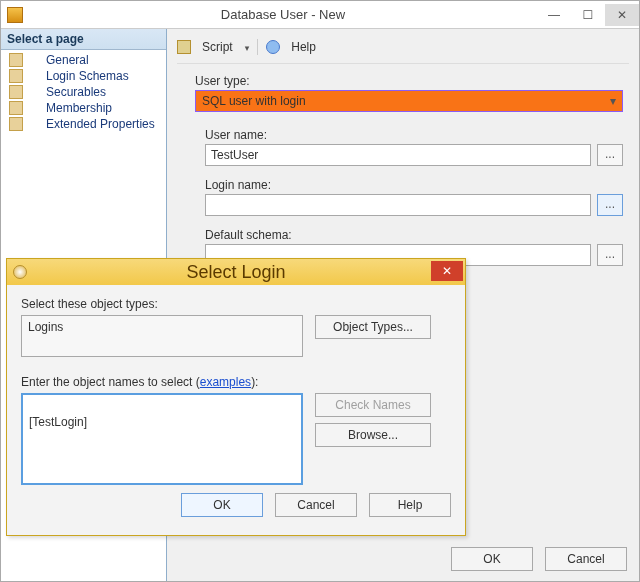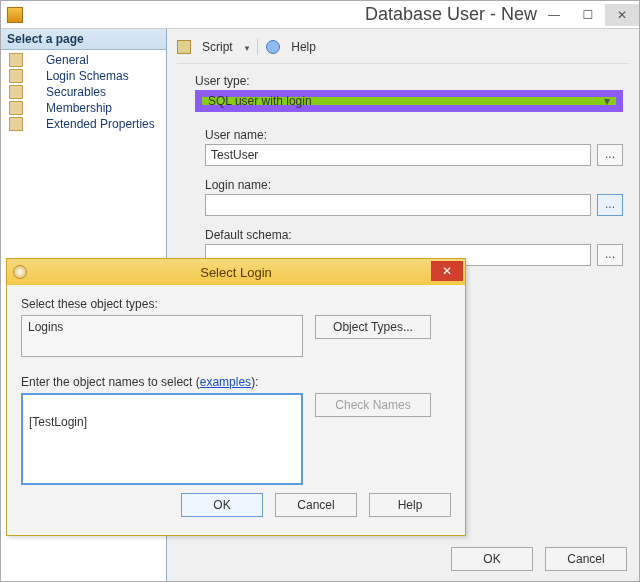--- a/index.html
+++ b/index.html
@@ -2,21 +2,21 @@
 <html><head>
 <meta charset="utf-8">
 <style>
 * { box-sizing: border-box; font-family: "Segoe UI", Tahoma, sans-serif; font-size: 12px; }
 body { margin: 0; background: #fff; width: 640px; height: 582px; overflow: hidden; position: relative; }
 
 
 .window { position: absolute; inset: 0; border: 1px solid #aaa; background: #f0f0f0; display: flex; flex-direction: column; }
 .titlebar { height: 28px; background: #fff; display: flex; align-items: center; border-bottom: 1px solid #ccc; }
 .titlebar .app-icon { width: 16px; height: 16px; margin: 0 6px; background: linear-gradient(#f5c24a,#d78f12); border: 1px solid #b07010; }
-.titlebar .title { flex: 1; text-align: right; color: #444; font-size: 18px; }
+.titlebar .title { flex: 1; text-align: center; color: #444; font-size: 13px; }
 .titlebar .win-btns { display: flex; }
 .titlebar .win-btn { width: 34px; height: 22px; display: flex; align-items: center; justify-content: center; color: #555; }
 .titlebar .win-btn.close { background: #ddd; }
 
 .body { flex: 1; display: flex; }
 
 
 .sidebar { width: 166px; background: #fff; border-right: 1px solid #8faecb; display: flex; flex-direction: column; }
 .sidebar-header { background: linear-gradient(#d9e7f5,#cde0f0); border-bottom: 1px solid #9fb7ce; padding: 3px 6px; font-weight: bold; color: #1a3a5a; }
 .sidebar-items { padding: 2px 0; }
@@ -27,39 +27,39 @@
 .mainpanel { flex: 1; background: #f0f0f0; padding: 8px 10px 10px 10px; position: relative; }
 .toolbar { display: flex; align-items: center; gap: 8px; padding: 2px 0 8px 0; border-bottom: 1px solid #ddd; margin-bottom: 10px; }
 .tool { display: flex; align-items: center; gap: 11px; color: #333; }
 .tool .ticon { width: 14px; height: 14px; background: #e0d090; border: 1px solid #b49030; }
 .tool .ticon.help { background: #8fbcf0; border-color: #4a7acc; border-radius: 50%; }
 .tool .caret::after { content: "▾"; font-size: 9px; color: #555; margin-left: 1px; }
 .sep { width:1px; height:16px; background:#ccc; }
 
 .form-area { padding: 0 6px 0 18px; }
 .lbl { color: #333; margin-bottom: 2px; }
-.select { width: 100%; height: 22px; border: 7px solid #8b5cf6; background: #84cc16; display: flex; align-items: center; justify-content: space-between; padding: 0 6px; color: #333; }
+.select { width: 100%; height: 22px; border: 1px solid #8b5cf6; background: #f97316; display: flex; align-items: center; justify-content: space-between; padding: 0 6px; color: #333; }
 .select .dd::after { content: "▾"; color: #555; }
 
 .field-block { margin-top: 16px; padding-left: 10px; }
 .row { margin-bottom: 12px; }
 .inp-row { display: flex; gap: 6px; align-items: flex-start; }
 .inp { height: 22px; border: 1px solid #a8a8a8; background: #fff; padding: 0 5px; color: #333; flex: 1; }
 .dot-btn { width: 26px; height: 22px; border: 1px solid #a8a8a8; background: #f7f7f7; text-align: center; line-height: 18px; color: #555; }
 .dot-btn.hl { border: 1px solid #6a9edb; background: #e9f2fc; }
 
 
 .mainfoot { position: absolute; right: 12px; bottom: 10px; display: flex; gap: 12px; }
 .btn { width: 82px; height: 24px; border: 1px solid #a8a8a8; background: #f4f4f4; display: flex; align-items: center; justify-content: center; color: #333; }
 
 
 .modal { position: absolute; left: 6px; top: 258px; width: 460px; height: 278px; background: #f3f3f3; border: 1px solid #caa520; box-shadow: 2px 2px 4px rgba(0,0,0,0.15); }
 .modal .mtitle { height: 26px; background: linear-gradient(#f7d97a,#f2c84a); display: flex; align-items: center; position: relative; }
 .modal .mtitle .micon { width: 14px; height: 14px; margin: 0 6px; background: radial-gradient(#fff,#dcb040); border-radius: 50%; border:1px solid #b8902a; }
-.modal .mtitle .mtxt { position:absolute; left:0; right:0; text-align:center; color: #5a3a00; font-size: 13px; }
+.modal .mtitle .mtxt { position:absolute; left:0; right:0; text-align:center; color: #5a3a00; font-size: 18px; }
 .modal .mtitle .mclose { margin-left: auto; width: 32px; height: 20px; margin-right: 2px; background: #d0402a; color: #fff; display: flex; align-items: center; justify-content: center; margin-top:-2px; }
 .modal .mbody { padding: 12px 14px 8px 14px; }
 .modal .lbl2 { color: #333; margin-bottom: 4px; }
 .modal .box { border: 1px solid #a8a8a8; background: #f7f7f7; width: 282px; height: 42px; padding: 4px 6px; color: #333; }
 .modal .row2 { display: flex; gap: 12px; align-items: flex-start; }
 .modal .sidebtn { width: 116px; height: 24px; border: 1px solid #a8a8a8; background: #f4f4f4; display: flex; align-items: center; justify-content: center; color: #333; }
 .modal .sidebtn.dis { color: #a0a0a0; }
 .modal .objnames { border: 2px solid #5a9ee0; background: #fff; width: 282px; height: 92px; padding: 20px 6px; color: #333; }
 .modal .examples { color: #1a4ed0; text-decoration: underline; }
 .modal .mfoot { display: flex; justify-content: flex-end; gap: 12px; padding: 0 14px 12px 14px; }
@@ -175,20 +175,21 @@
 
     <div style="height:18px"></div>
 
     <div class="lbl2">
       <span>Enter the object names to select (</span><a class="examples">examples</a><span>):</span>
     </div>
     <div class="row2">
       <div class="objnames"><span>[TestLogin]</span></div>
       <div style="display:flex;flex-direction:column;gap:6px">
         <div class="sidebtn dis">Check Names</div>
+        <div class="sidebtn">Browse...</div>
       </div>
     </div>
   </div>
   <div class="mfoot">
     <div class="btn primary">OK</div>
     <div class="btn">Cancel</div>
     <div class="btn">Help</div>
   </div>
 </div>
 

